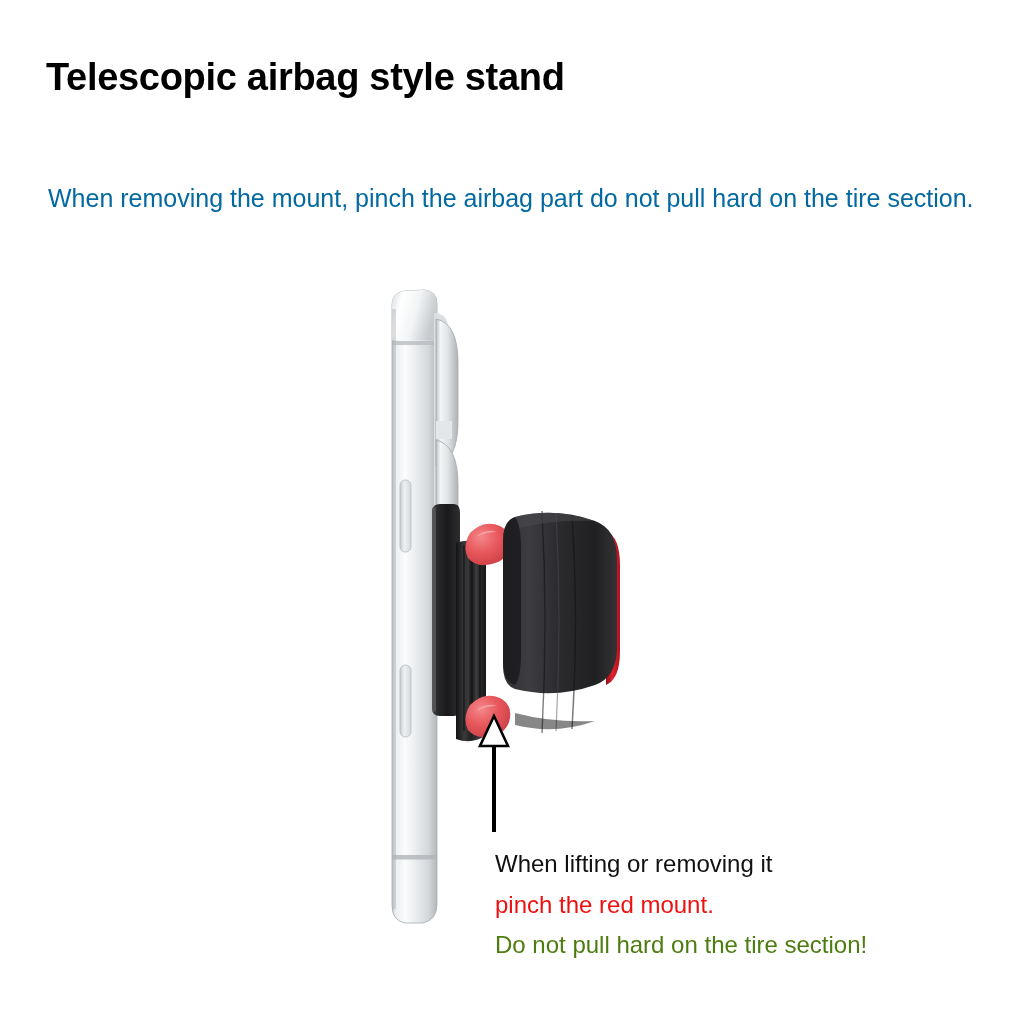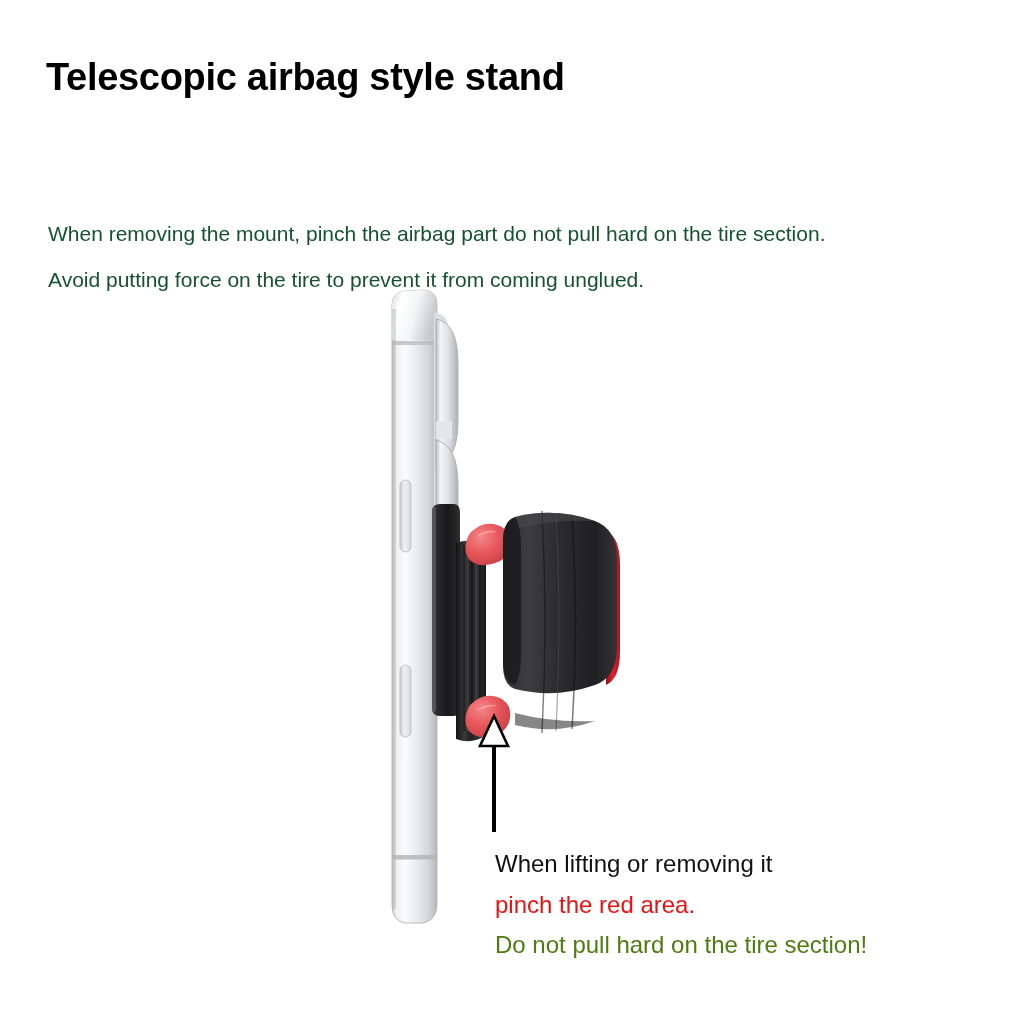--- a/index.html
+++ b/index.html
@@ -32,25 +32,24 @@
     white-space: nowrap;
   }
   #headline-1 { top: 58px; }
   #headline-2 { top: 120px; }
 
   .subline {
     position: absolute;
     left: 48px;
     font-family: "Liberation Sans", sans-serif;
     font-weight: normal;
-    font-size: 21px;
+    font-size: 25px;
     line-height: 1;
-    color: #14532d;
+    color: #0369a1;
     white-space: nowrap;
-    margin-top: 37px;
   }
   #subline-1 { top: 186px; }
   #subline-2 { top: 232px; }
 
   .callout {
     position: absolute;
     left: 495px;
     font-family: "Liberation Sans", sans-serif;
     font-weight: normal;
     font-size: 24px;
@@ -80,21 +79,20 @@
   }
 </style>
 </head>
 <body>
 
 <div id="page">
 
   <div class="headline" id="headline-1">Telescopic airbag style stand</div>
 
   <div class="subline" id="subline-1">When removing the mount, pinch the airbag part do not pull hard on the tire section.</div>
-  <div class="subline" id="subline-2">Avoid putting force on the tire to prevent it from coming unglued.</div>
 
   <svg id="product-illustration" viewBox="0 0 300 680">
     <defs>
 
       <linearGradient id="phoneBody" x1="0" y1="0" x2="1" y2="0">
         <stop offset="0%" stop-color="#c7cbce"></stop>
         <stop offset="8%" stop-color="#eceef0"></stop>
         <stop offset="30%" stop-color="#fbfcfc"></stop>
         <stop offset="58%" stop-color="#e6e9eb"></stop>
         <stop offset="82%" stop-color="#d2d6d9"></stop>
@@ -222,16 +220,16 @@
       <path d="M143 266 q0 -20 12 -24 q6 8 6 32 l0 104 q0 24 -6 32 q-12 -4 -12 -24 Z" fill="#1b1b1d" opacity="0.85"></path>
     </g>
   </svg>
 
   <svg id="pointer-arrow" viewBox="0 0 50 130">
     <path d="M24 4 L38 34 L10 34 Z" fill="#ffffff" stroke="#000000" stroke-width="2.6" stroke-linejoin="miter"></path>
     <rect x="22" y="34" width="4" height="86" fill="#000000"></rect>
   </svg>
 
   <div class="callout" id="callout-1">When lifting or removing it</div>
-  <div class="callout" id="callout-2">pinch the red area.</div>
+  <div class="callout" id="callout-2">pinch the red mount.</div>
   <div class="callout" id="callout-3">Do not pull hard on the tire section!</div>
 
 </div>
 
 </body></html>

